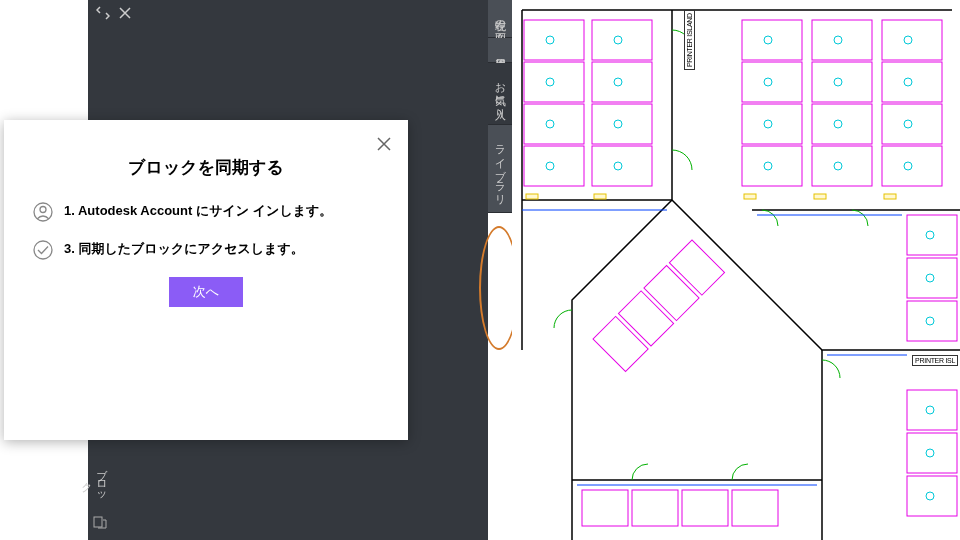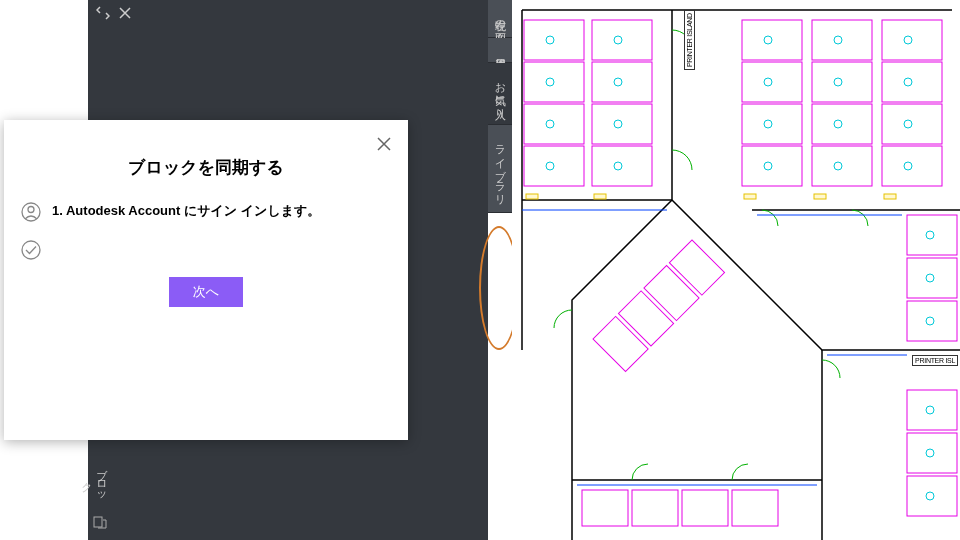--- a/index.html
+++ b/index.html
@@ -78,21 +78,21 @@
     color: #ccc;
     display: flex; align-items: center; justify-content: center;
   }
   
   .dialog {
     position: absolute;
     left: 4px; top: 120px;
     width: 404px; height: 320px;
     background: #fff;
     box-shadow: 0 2px 12px rgba(0,0,0,0.3);
-    padding: 20px 16px;
+    padding: 20px 28px;
   }
   .dialog-close {
     position: absolute;
     right: 12px; top: 12px;
     font-size: 20px;
     color: #666;
     cursor: pointer;
     width: 24px; height: 24px;
     display: flex; align-items: center; justify-content: center;
   }
@@ -205,20 +205,21 @@
 
 
   <div class="dialog-step">
     <div class="step-icon">
       <svg width="20" height="20" viewBox="0 0 20 20">
           <circle cx="10" cy="10" r="9" fill="none" stroke="#888" stroke-width="1.3"></circle>
           <path d="M5 10 L8.5 13.5 L15 6.5" fill="none" stroke="#888" stroke-width="1.3"></path>
         </svg>
     </div>
     <div class="step-content">
+      <div class="step-title">3. 同期したブロックにアクセスします。</div>
     </div>
   </div>
 
   <div class="dialog-footer">
     <button class="btn-next">次へ</button>
   </div>
 </div>
 
 <div class="drawing-area">
   <svg class="drawing-svg" viewBox="0 0 448 540">

